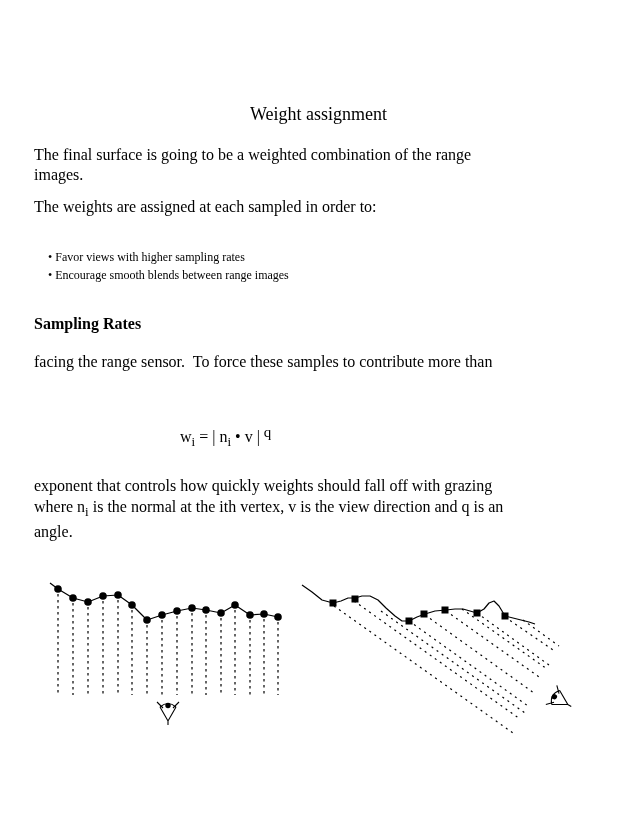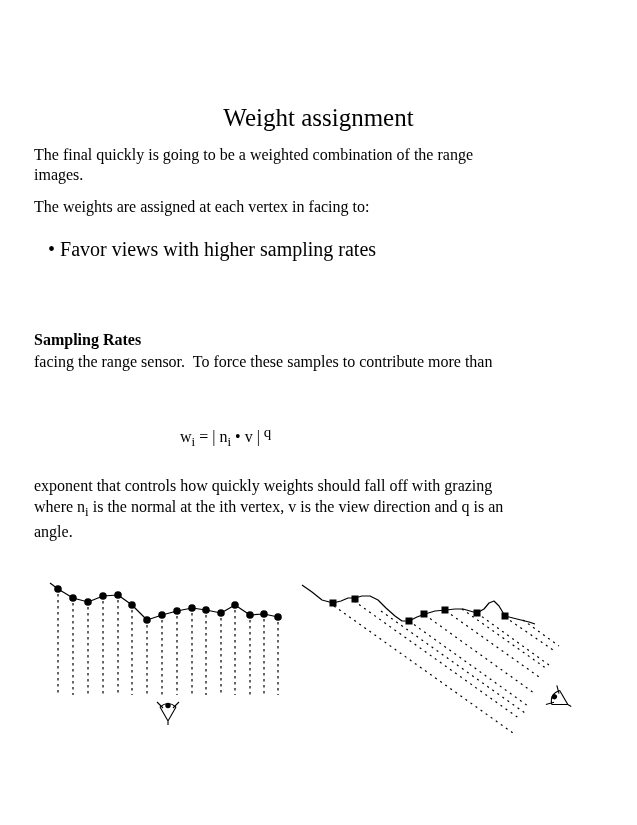--- a/index.html
+++ b/index.html
@@ -4,48 +4,49 @@
 <style>
   html,body{margin:0;padding:0;}
   body{
     width:637px;height:825px;
     background:#ffffff;color:#000000;
     font-family:"Liberation Serif", serif;
     position:relative;overflow:hidden;
   }
   .page-title{
     position:absolute;top:104px;left:0;right:0;
-    text-align:center;font-size:25px;font-weight:normal;margin:0;
+    text-align:center;font-size:18px;font-weight:normal;margin:0;
   }
   .para{position:absolute;left:34px;font-size:16px;line-height:20px;}
   .tline{white-space:pre;}
-  .bullets{position:absolute;left:48px;top:240px;font-size:20px;line-height:18px;}
-  .heading{position:absolute;left:34px;top:315px;font-size:16px;font-weight:bold;margin-top:16px;}
+  .bullets{position:absolute;left:48px;top:248px;font-size:12px;line-height:18px;}
+  .heading{position:absolute;left:34px;top:315px;font-size:16px;font-weight:bold;}
   .formula{position:absolute;left:180px;top:422px;font-size:16px;line-height:20px;white-space:pre;}
   .formula sub{font-size:13px;vertical-align:-4px;white-space:pre;}
   .formula sup{font-size:15px;vertical-align:5px;white-space:pre;}
   .para sub{font-size:13px;vertical-align:-4px;white-space:pre;}
   .figures-canvas{position:absolute;left:0;top:0;width:637px;height:825px;}
 </style>
 </head>
 <body>
 
 <h1 class="page-title">Weight assignment</h1>
 
 <div class="para" style="top:145px">
-  <div class="tline">The final quickly is going to be a weighted combination of the range</div>
+  <div class="tline">The final surface is going to be a weighted combination of the range</div>
   <div class="tline">images.</div>
 </div>
 
 <div class="para" style="top:197px">
-  <div class="tline">The weights are assigned at each vertex in facing to:</div>
+  <div class="tline">The weights are assigned at each sampled in order to:</div>
 </div>
 
 <div class="bullets">
   <div class="tline">• Favor views with higher sampling rates</div>
+  <div class="tline">• Encourage smooth blends between range images</div>
 </div>
 
 <div class="heading">Sampling Rates</div>
 
 <div class="para" style="top:352px">
   <div class="tline">facing the range sensor.&nbsp; To force these samples to contribute more than</div>
 </div>
 
 <div class="formula"><span>w</span><sub>i</sub><span> = </span><span>| </span><span>n</span><sub>i</sub><span> • </span><span>v</span><span> | </span><sup>q</sup></div>
 

